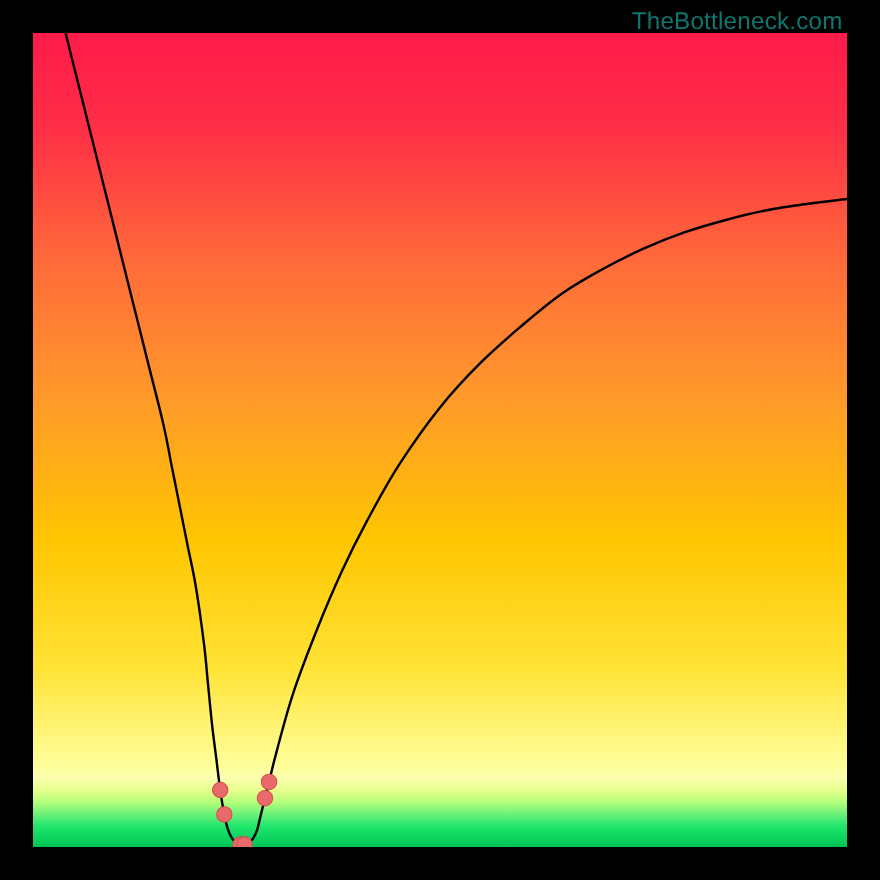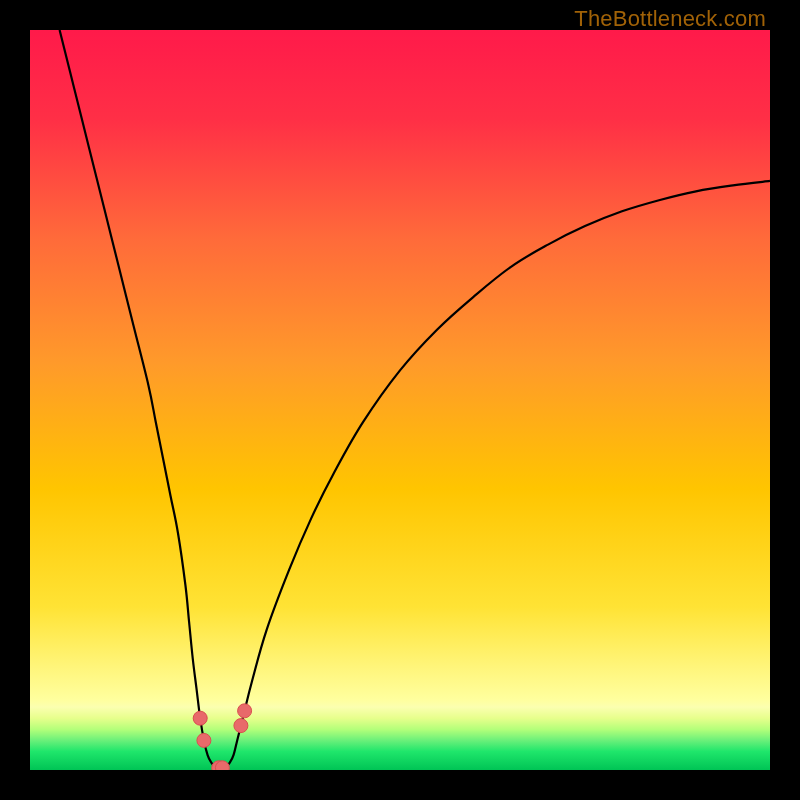--- a/index.html
+++ b/index.html
@@ -22,21 +22,21 @@
     position: absolute;
     inset: 0;
   }
   .watermark {
     position: absolute;
     top: 6px;
     right: 34px;
     font-family: Arial, Helvetica, sans-serif;
     font-size: 22px;
     font-weight: 500;
-    color: #a16207;
+    color: #0f766e;
     letter-spacing: 0.2px;
   }
   svg.curve {
     position: absolute;
     inset: 0;
     width: 100%;
     height: 100%;
   }
 </style>
 </head>

